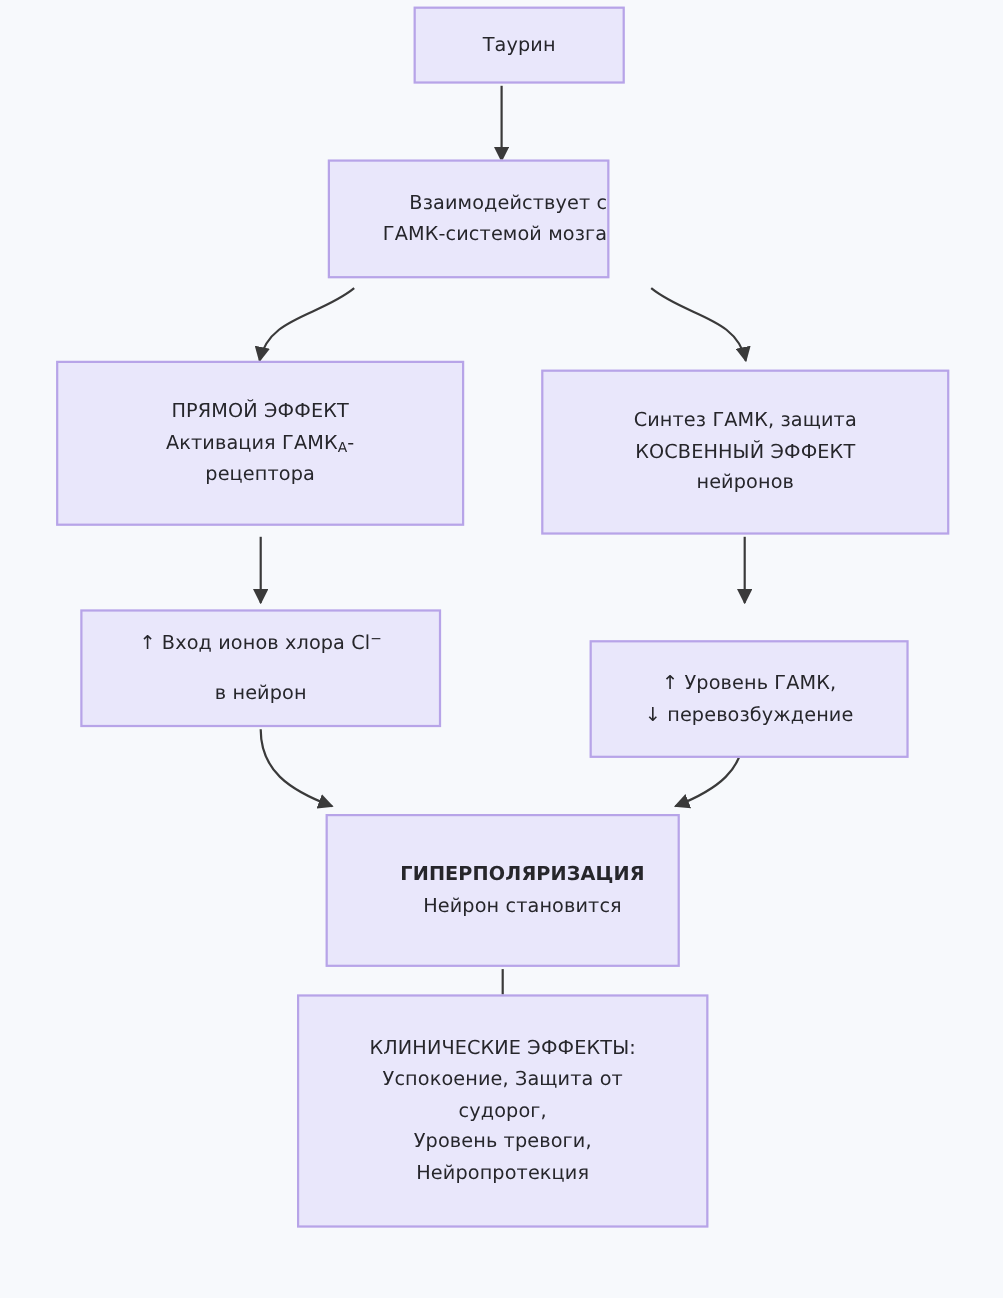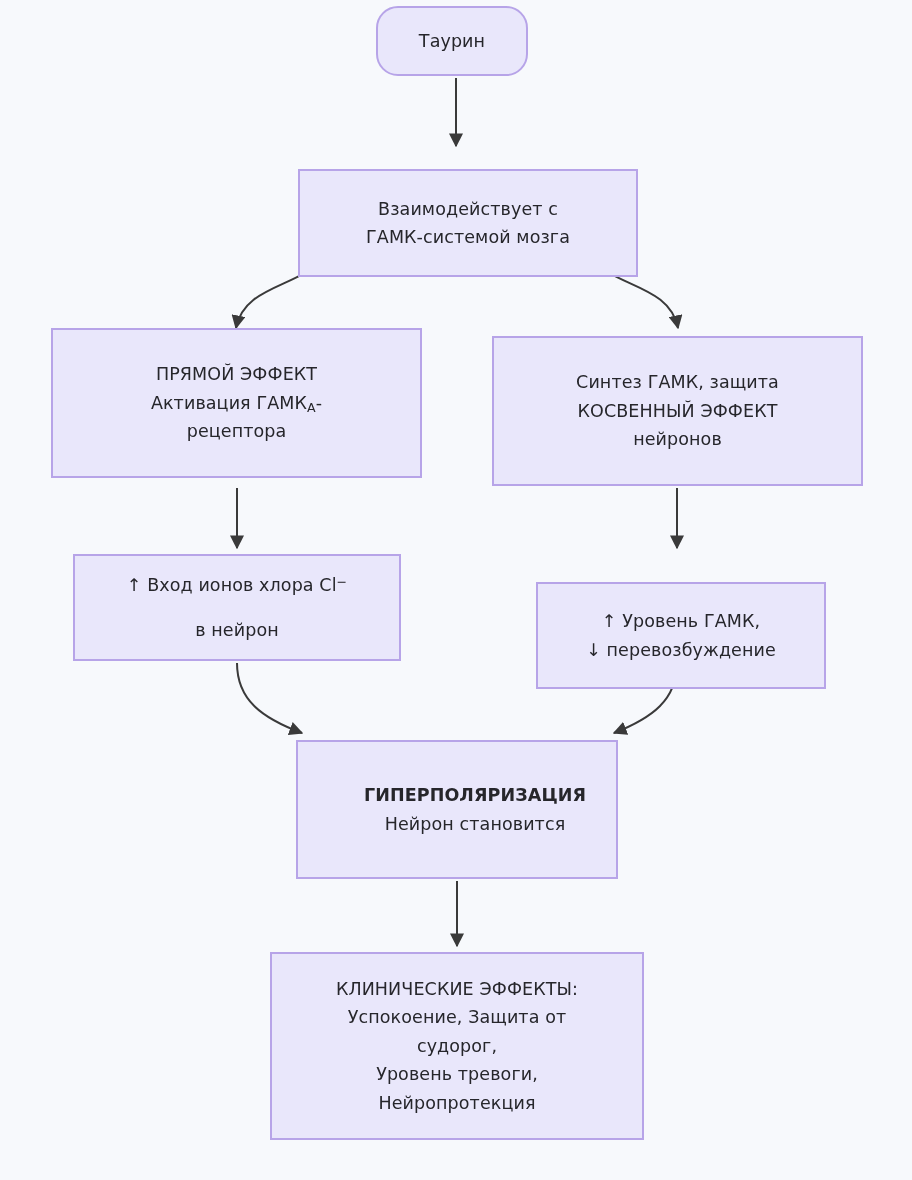--- a/index.html
+++ b/index.html
@@ -48,28 +48,28 @@
     vertical-align: -0.22em;
     line-height: 0;
   }
   .node sup {
     font-size: 0.72em;
     vertical-align: 0.42em;
     line-height: 0;
   }
 
   
-  #n-taurine      { left: 376px; top: 6px;   width: 152px; height: 70px; border-radius: 22px;  }
-  #n-gaba-system  { left: 298px; top: 169px; width: 340px; height: 108px; }
+  #n-taurine      { left: 376px; top: 6px;   width: 192px; height: 70px;  }
+  #n-gaba-system  { left: 298px; top: 145px; width: 256px; height: 108px; align-items: flex-end; }
   #n-direct       { left: 51px;  top: 328px; width: 371px; height: 150px; }
   #n-indirect     { left: 492px; top: 336px; width: 371px; height: 150px; }
   #n-chloride     { left: 73px;  top: 554px; width: 328px; height: 107px; gap: 16px; }
   #n-gaba-level   { left: 536px; top: 554px; width: 290px; height: 107px; margin-top: 28px; }
   #n-hyperpol     { left: 296px; top: 740px; width: 322px; height: 139px; padding-left: 36px; }
-  #n-clinical     { left: 270px; top: 952px; width: 374px; height: 188px; }
+  #n-clinical     { left: 270px; top: 904px; width: 374px; height: 212px; }
 </style>
 </head>
 <body>
 
 <div id="canvas">
 
   <svg id="edges" width="912" height="1180" viewBox="0 0 912 1180">
     <defs>
       <marker id="arrowhead" viewBox="0 0 10 10" refX="9" refY="5" markerWidth="7" markerHeight="7" orient="auto-start-reverse">
         <path d="M 0 0 L 10 5 L 0 10 z" fill="#3a3a3a"></path>

